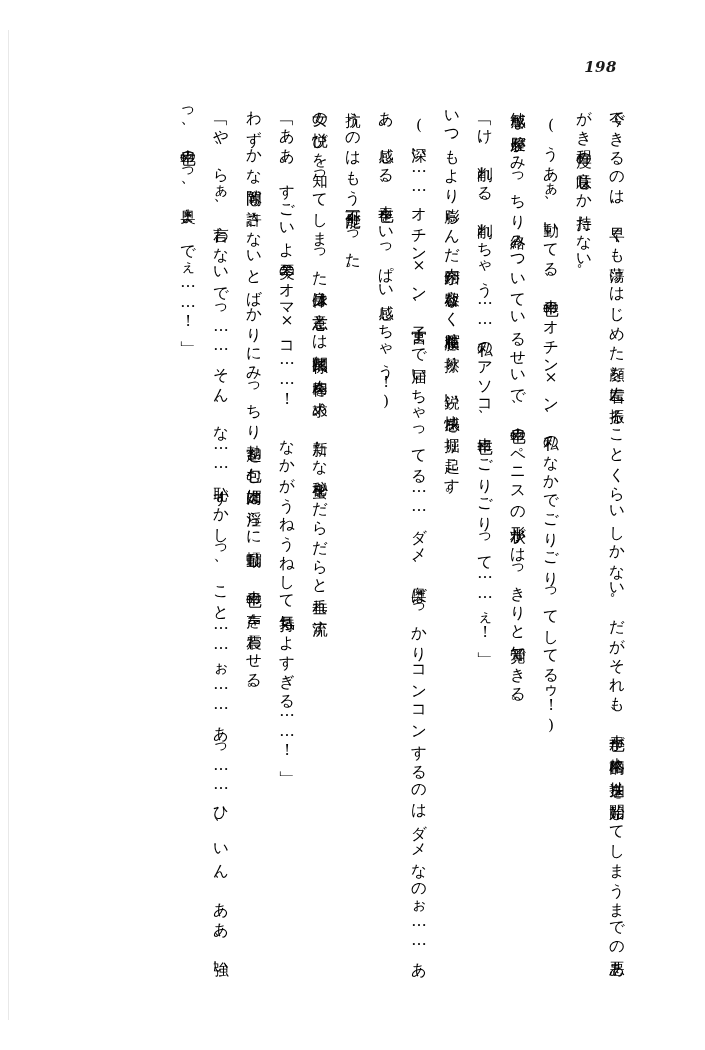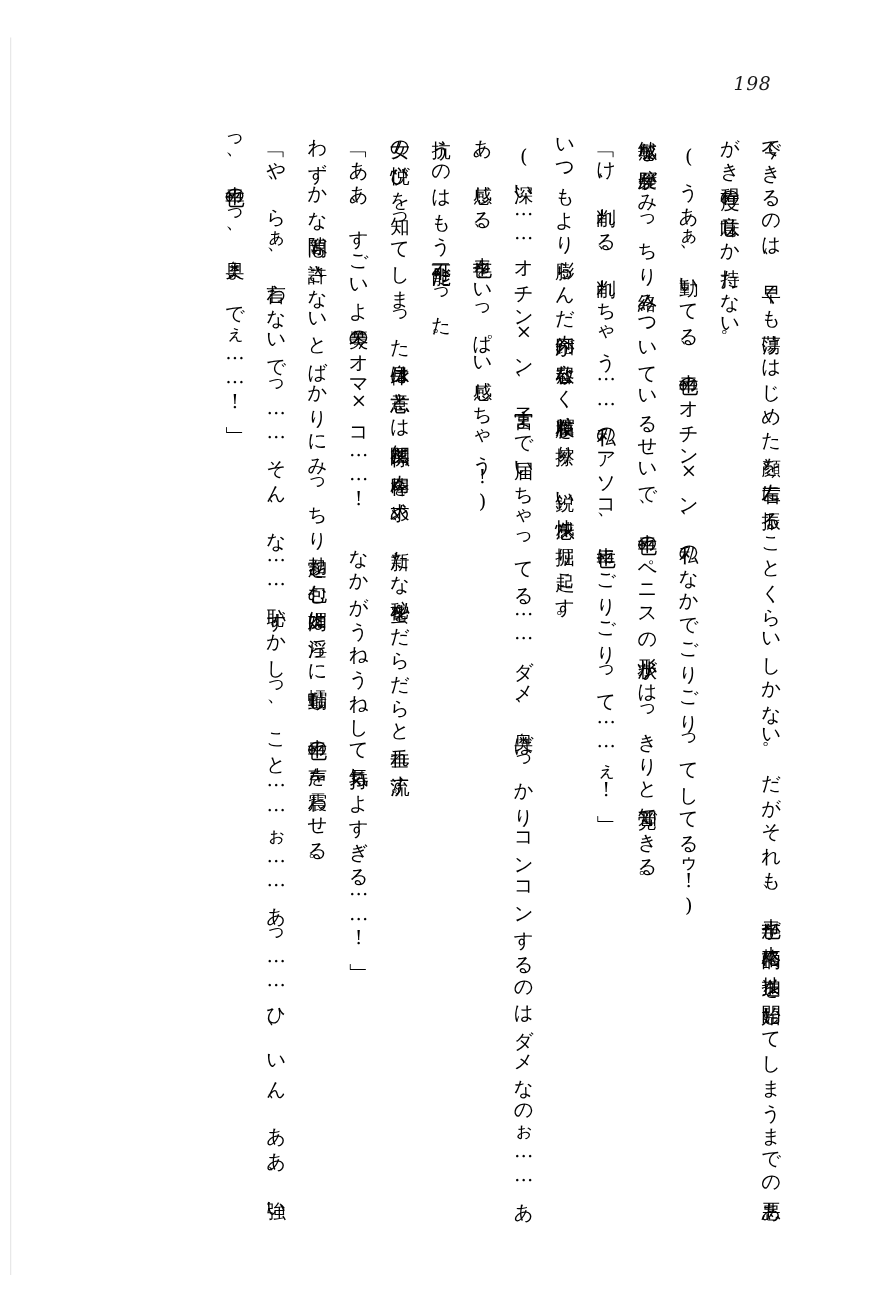--- a/index.html
+++ b/index.html
@@ -26,20 +26,21 @@
   }
   #page-number {
     position: absolute;
     top: 58px;
     right: 88px;
     font-size: 15px;
     font-style: italic;
     color: #1a1a1a;
     font-family: "DejaVu Serif", "Liberation Serif", serif;
     letter-spacing: 0.5px;
+    font-weight: bold;
   }
   #body-text {
     position: absolute;
     top: 100px;
     right: 72px;
     height: 870px;
     width: 560px;
     writing-mode: vertical-rl;
     text-orientation: upright;
     font-size: 15.5px;

